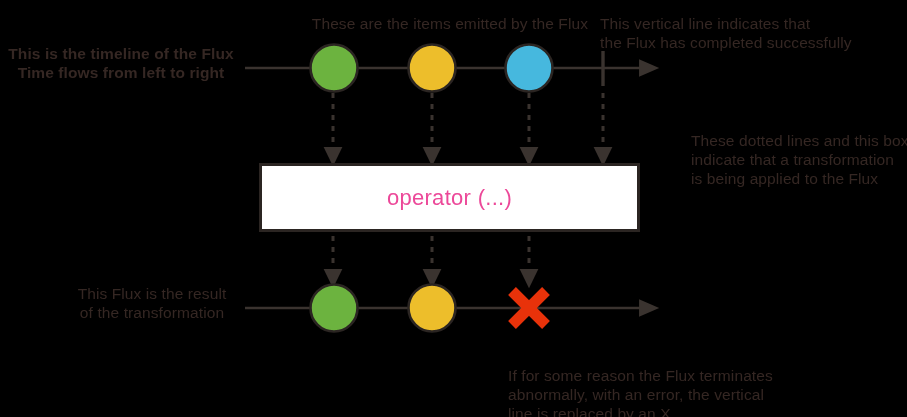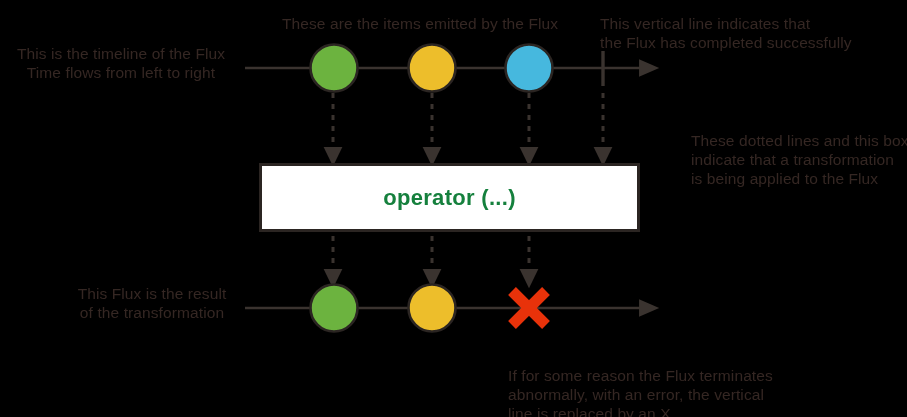--- a/index.html
+++ b/index.html
@@ -25,22 +25,22 @@
   .anno {
     position: absolute;
     color: #352723;
     font-family: "Liberation Sans", sans-serif;
     font-size: 15.5px;
     line-height: 19px;
     white-space: pre;
     letter-spacing: 0.1px;
   }
 
-  #anno-timeline   { left: 8px;   top: 44px;  width: 226px; text-align: center; }
-  #anno-items      { left: 282px; top: 14px;  width: 306px; text-align: left; }
+  #anno-timeline   { left: 8px;   top: 44px;  width: 226px; text-align: center; font-weight: bold; }
+  #anno-items      { left: 282px; top: 14px;  width: 306px; text-align: right; }
   #anno-complete   { left: 600px; top: 4px;   width: 300px; text-align: left; margin-top: 10px; }
   #anno-transform  { left: 654px; top: 131px; width: 250px; text-align: left; margin-left: 37px; }
   #anno-boxtext    { left: 654px; top: 212px; width: 250px; text-align: left; }
   #anno-result     { left: 62px;  top: 284px; width: 180px; text-align: center; }
   #anno-error      { left: 508px; top: 346px; width: 300px; text-align: left; margin-top: 20px; }
 
   #operator-box {
     position: absolute;
     left: 259px;
     top: 163px;
@@ -53,23 +53,23 @@
   #operator-label {
     position: absolute;
     left: 0;
     top: 0;
     width: 100%;
     height: 100%;
     display: flex;
     align-items: center;
     justify-content: center;
     font-family: "Liberation Sans", sans-serif;
-    font-weight: bold;
+    font-weight: normal;
     font-size: 22px;
-    color: #15803d;
+    color: #ec4899;
     letter-spacing: 0.3px;
   }
 </style>
 </head>
 <body>
 
 <div id="stage">
 
   <svg id="marble-svg" viewBox="0 0 907 417">
     <defs>

